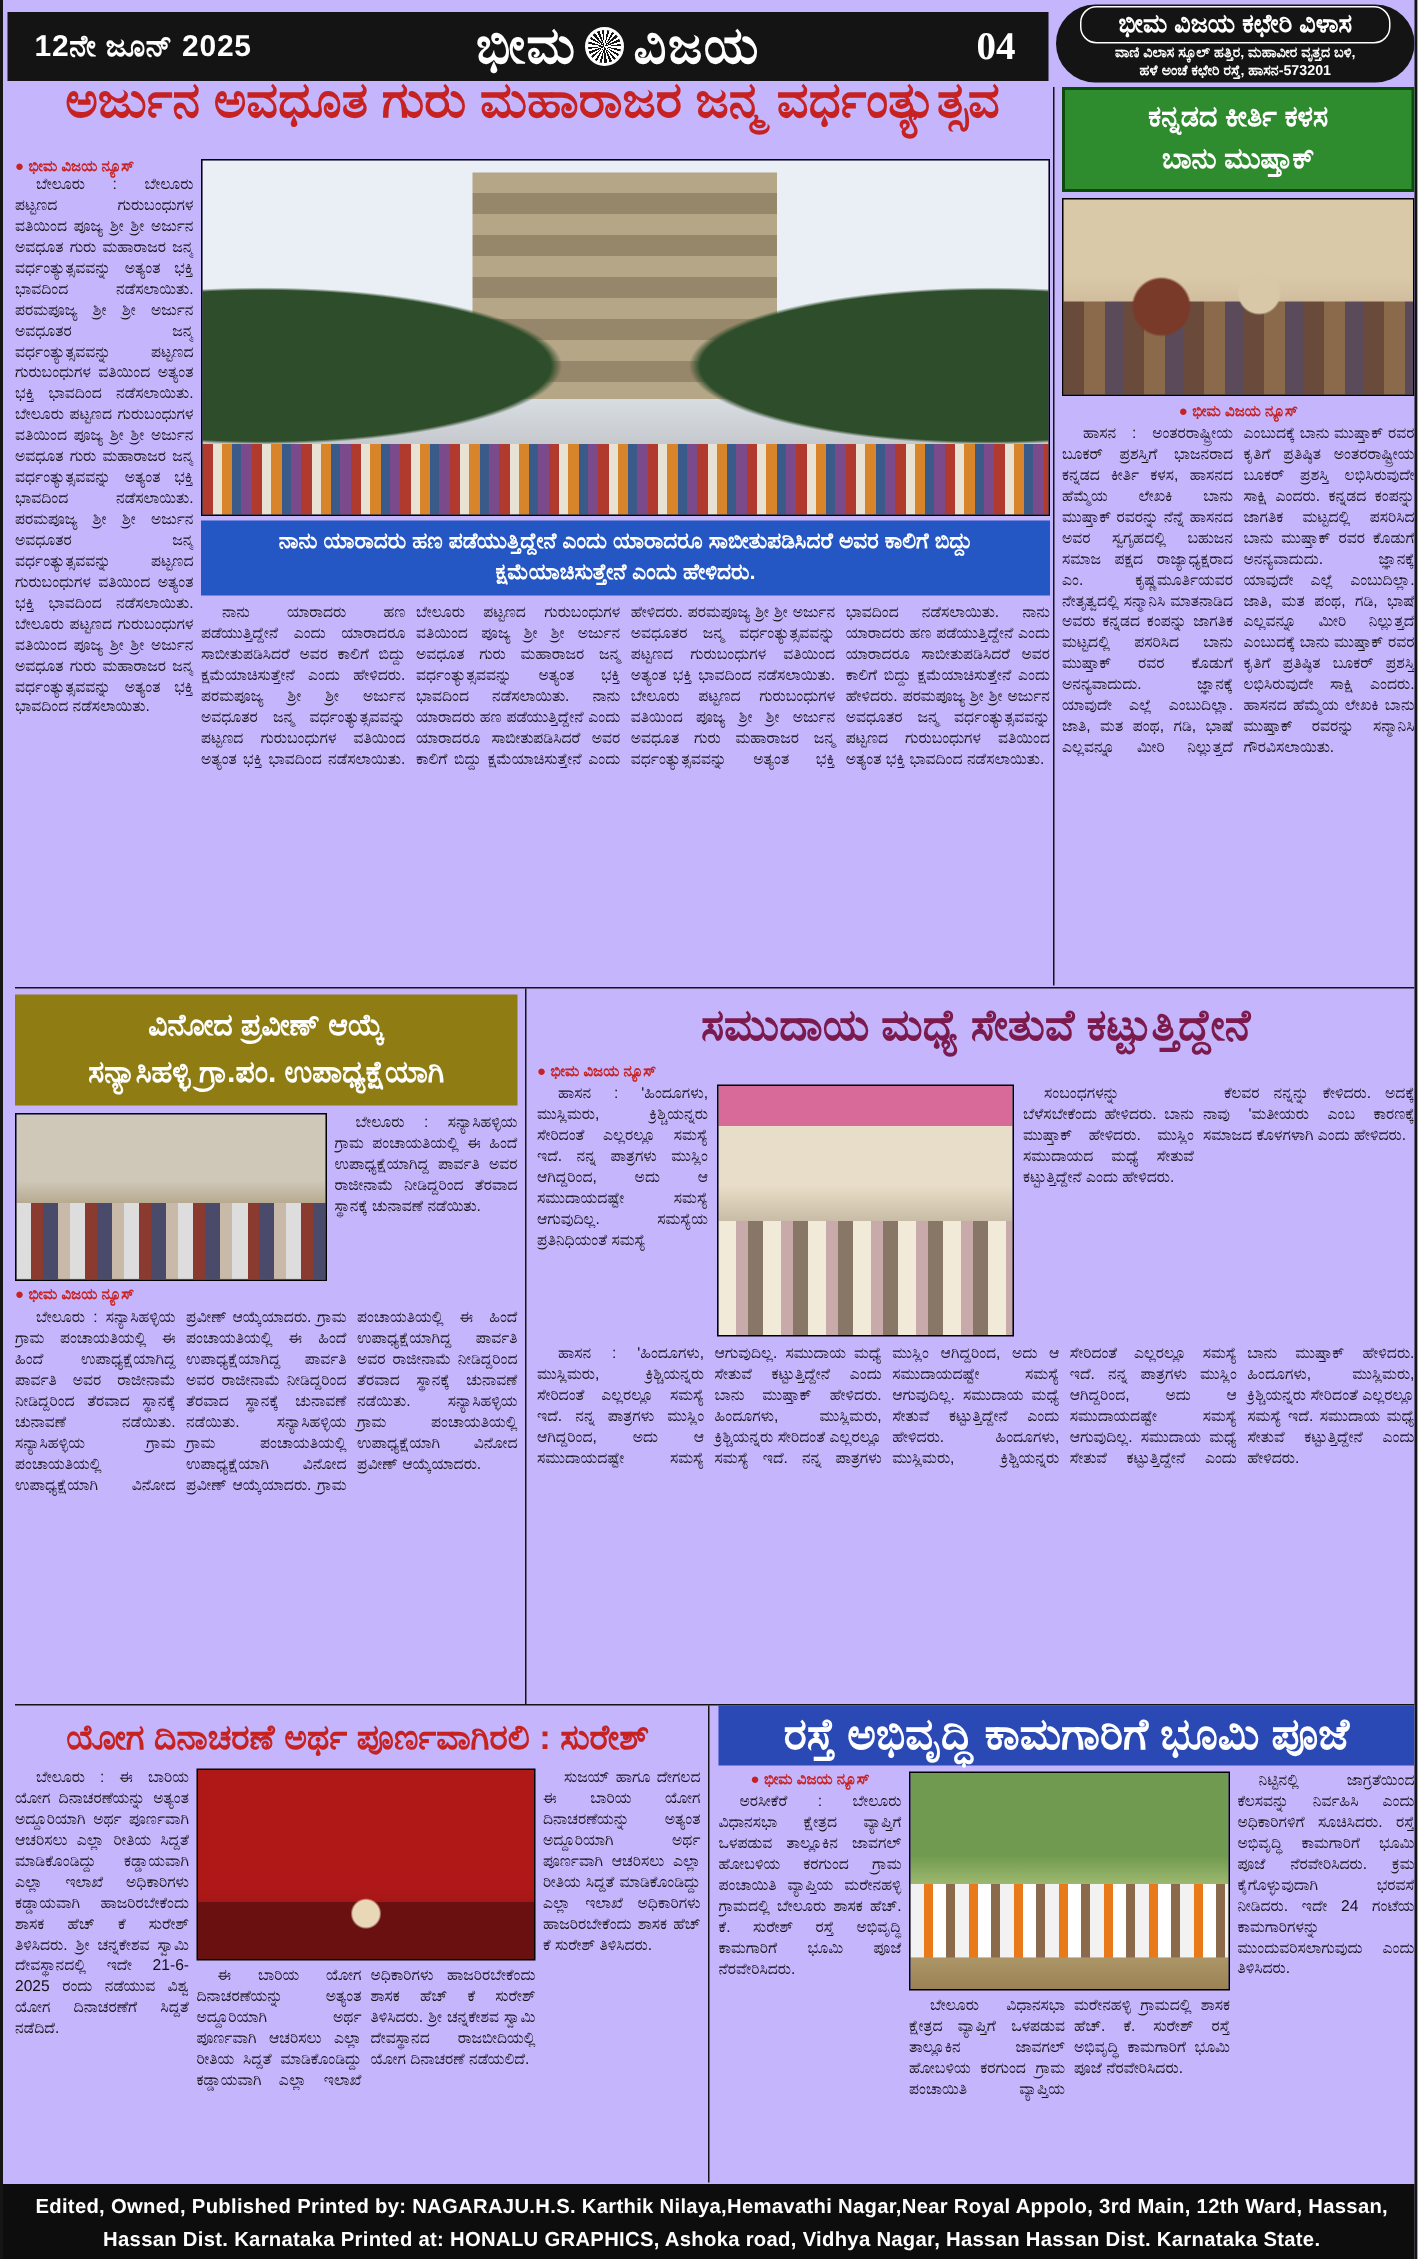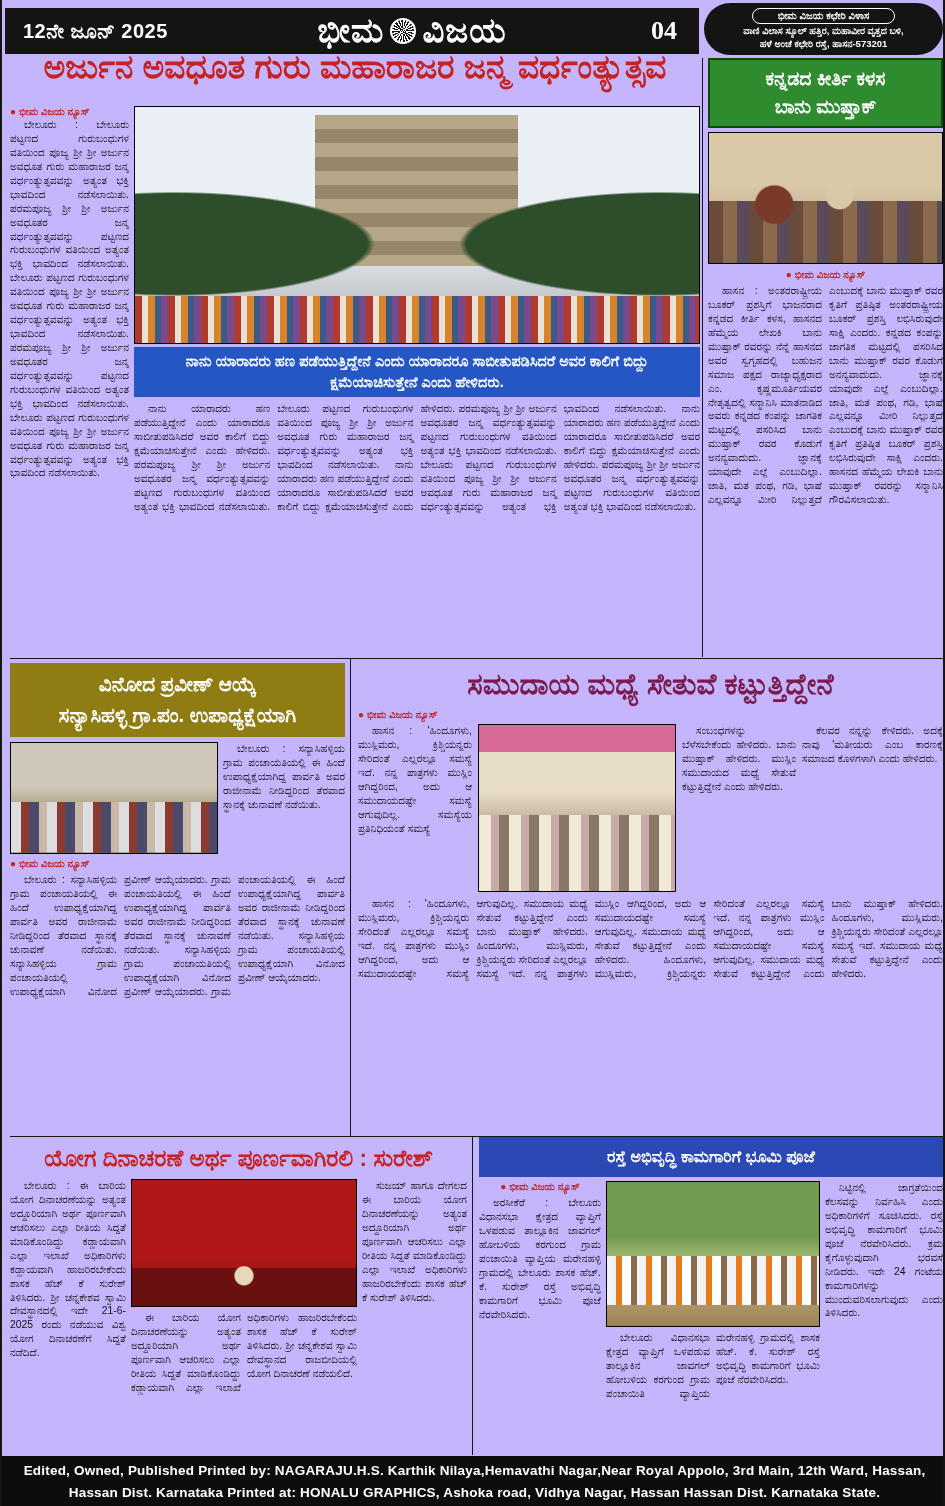--- a/index.html
+++ b/index.html
@@ -21,21 +21,21 @@
     width:26px; height:26px; border-radius:50%; border:2px solid #fff;
     background:repeating-conic-gradient(#ffffff 0 9deg, #141414 9deg 18deg);
     display:inline-block;
   }
   .topbar .pageno { width:70px; text-align:center; font-size:26px; font-weight:bold; font-family:"Liberation Serif", serif; }
   .office-box {
     position:absolute; left:702px; top:3px; width:239px; height:52px;
     background:#141414; color:#fff; border-radius:26px; text-align:center;
     display:flex; flex-direction:column; justify-content:center; gap:1px; padding:2px 6px;
   }
-  .office-box .ot { font-size:10px; font-weight:bold; border:1px solid #fff; border-radius:11px; align-self:center; padding:0 25px; line-height:1.35; }
+  .office-box .ot { font-size:17px; font-weight:bold; border:1px solid #fff; border-radius:11px; align-self:center; padding:0 25px; line-height:1.35; }
   .office-box .ol { font-size:9.5px; font-weight:bold; line-height:1.25; }
   
   .red-head { color:#c62222; font-weight:bold; text-align:center; }
   .byline { color:#c62222; font-weight:bold; font-size:10px; white-space:nowrap; }
   .byline .dot { color:#c62222; font-size:10px; margin-right:3px; }
   .btxt { font-size:10.4px; line-height:1.34; text-align:justify; overflow:hidden; }
   .btxt::before { content:""; display:inline-block; width:14px; }
   .photo { border:1px solid #000; }
   .vline { border-right:1.6px solid #151515; }
   
@@ -102,21 +102,21 @@
   .bot-band { position:absolute; left:8px; top:1136px; width:933px; height:319px; border-top:1.6px solid #151515; display:flex; }
   .yoga { width:463px; padding:4px 5px 0 0; display:flex; flex-direction:column; }
   .yoga .yh { font-size:23px; height:34px; line-height:34px; }
   .yoga .yrow { display:flex; gap:5px; flex:1; margin-top:4px; }
   .yoga .ycolA { width:116px; overflow:hidden; }
   .yoga .ymid { width:226px; display:flex; flex-direction:column; }
   .yoga .photo { height:128px; }
   .midbody { flex:1; margin-top:4px; column-count:2; column-gap:6px; overflow:hidden; }
   .yoga .ycolB { flex:1; overflow:hidden; }
   .road { flex:1; padding:0 0 0 6px; display:flex; flex-direction:column; }
-  .blue-bar { height:40px; background:#2a49b5; color:#fff; font-weight:bold; font-size:16px; text-align:center; line-height:40px; }
+  .blue-bar { height:40px; background:#2a49b5; color:#fff; font-weight:bold; font-size:29px; text-align:center; line-height:40px; }
   .road .rrow { display:flex; gap:5px; flex:1; margin-top:4px; }
   .road .rcolA { width:122px; overflow:hidden; }
   .road .rcolA .bl { display:block; text-align:center; margin-bottom:3px; }
   .road .rmid { width:214px; display:flex; flex-direction:column; }
   .road .photo { height:146px; }
   .road .rcolB { flex:1; overflow:hidden; }
   
   .footer { position:absolute; left:0; top:1456px; width:945px; height:50px; background:#0d0d0d; color:#fff;
     text-align:center; font-weight:bold; font-size:13.5px; line-height:1.65; padding-top:4px; letter-spacing:.2px; }
 </style>

